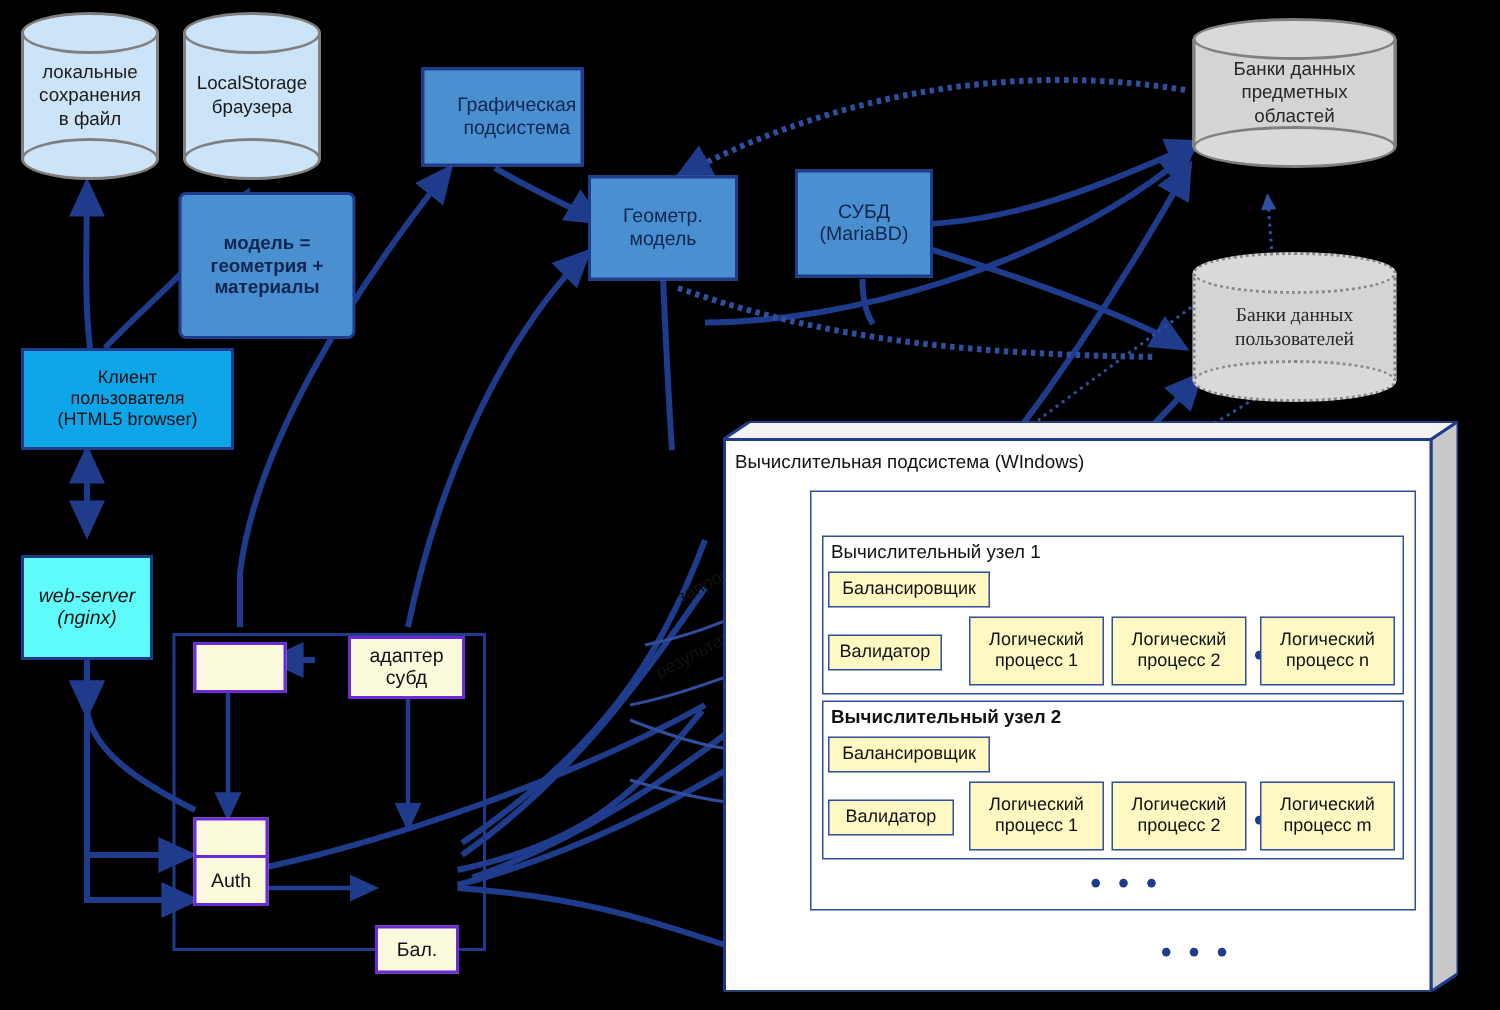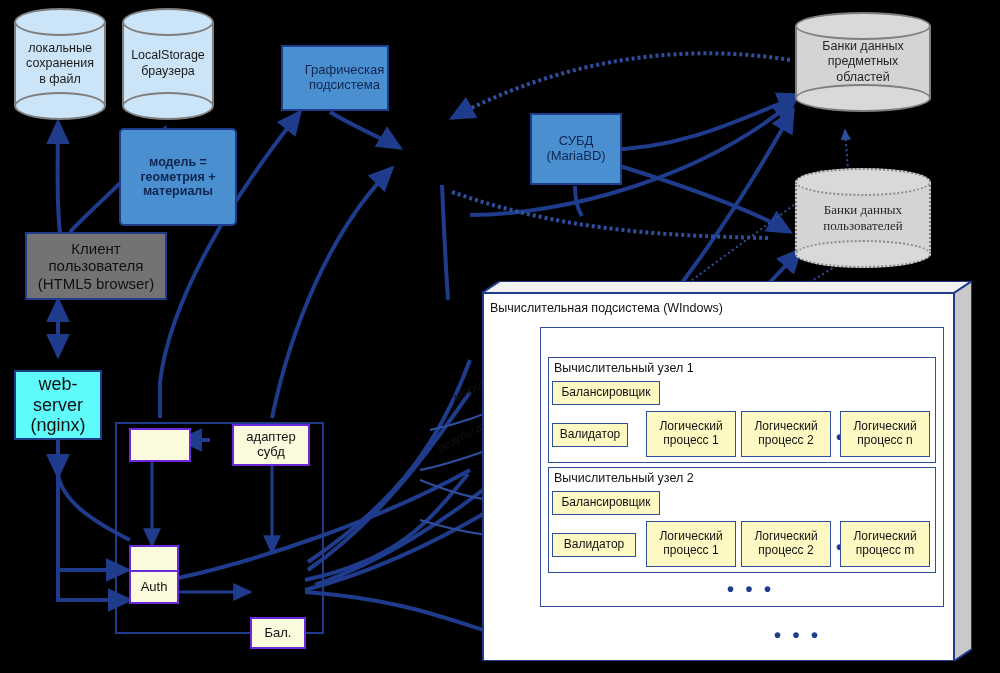--- a/index.html
+++ b/index.html
@@ -21,22 +21,22 @@
             font-size:12.5px;color:#1A1A1A;line-height:1.25;z-index:3;}
   .cyl.gray .body{background:#D4D4D4;}
   .cyl.gray .top,.cyl.gray .bot{background:#D9D9D9;}
   .cyl.gray .lbl{color:#262626;}
   .cyl.dotted .body{background:#D4D4D4;border-left:2px dotted #7F7F7F;border-right:2px dotted #7F7F7F;}
   .cyl.dotted .top,.cyl.dotted .bot{background:#D9D9D9;border:2px dotted #8A8A8A;}
   .cyl.dotted .lbl{font-family:"Liberation Serif","DejaVu Serif",serif;font-size:13px;}
   
   .bx-blue{background:#4A90D1;border:2px solid #1F3B8C;color:#10254F;font-size:13px;}
   .bx-blue.bold{font-weight:bold;border-radius:5px;font-size:12.5px;}
-  .bx-pink{background:#737373;border:2px solid #1F3B8C;color:#111;font-size:15px;margin-left:11px;}
-  .bx-cyan{background:#5FFBFB;border:2px solid #1F3B8C;color:#111;font-size:18px;}
+  .bx-pink{background:#0ea5e9;border:2px solid #1F3B8C;color:#111;font-size:12px;}
+  .bx-cyan{background:#5FFBFB;border:2px solid #1F3B8C;color:#111;font-size:13px;font-style:italic;}
   .bx-cream{background:#FBFADC;border:2px solid #6d28d9;color:#111;font-size:13px;}
   .bx-plain{border:1.5px solid #2F4F9E;background:#fef9c3;color:#111;font-size:12px;}
   
   .group-frame{position:absolute;border:2px solid #1F3B8C;background:transparent;}
   
   #panel{position:absolute;left:482px;top:281px;width:490px;height:380px;}
   .p-title{position:absolute;font-size:12.5px;color:#111;}
   .p-frame{position:absolute;border:1.5px solid #2F4F9E;box-sizing:border-box;background:#fff;}
   .ellipsis{position:absolute;color:#1F3B8C;font-size:20px;letter-spacing:3px;
             font-weight:bold;line-height:1;}
@@ -186,20 +186,26 @@
     </div>
   </div>
 
   <div class="node bx-blue" style="left:281px;top:45px;width:108px;height:66px;padding-left:19px;">
     <div>
       <div>Графическая</div>
       <div>подсистема</div>
     </div>
   </div>
 
+  <div class="node bx-blue" style="left:392px;top:117px;width:100px;height:70px;">
+    <div>
+      <div>Геометр.</div>
+      <div>модель</div>
+    </div>
+  </div>
 
   <div class="node bx-blue" style="left:530px;top:113px;width:92px;height:72px;">
     <div>
       <div>СУБД</div>
       <div>(MariaBD)</div>
     </div>
   </div>
 
   <div class="node bx-blue bold" style="left:119px;top:128px;width:118px;height:98px;">
     <div>
@@ -288,21 +294,21 @@
       </div>
     <div class="ellipsis" style="left:354px;top:146px;"><span>• • •</span></div>
     <div class="node bx-plain" style="left:358px;top:130px;width:90px;height:46px;">
       <div>
         <div>Логический</div>
         <div>процесс n</div>
         </div>
       </div>
 
     <div class="p-frame" style="left:66px;top:186px;width:388px;height:106px;"></div>
-    <div class="p-title" style="left:72px;top:190px;"><span>Вычислительный узел 2</span></div>
+    <div class="p-title" style="left:72px;top:190px;font-weight:bold;"><span>Вычислительный узел 2</span></div>
     <div class="node bx-plain" style="left:70px;top:210px;width:108px;height:24px;">
       <span>Балансировщик</span>
       </div>
     <div class="node bx-plain" style="left:70px;top:252px;width:84px;height:24px;">
       <span>Валидатор</span>
       </div>
     <div class="node bx-plain" style="left:164px;top:240px;width:90px;height:46px;">
       <div>
         <div>Логический</div>
         <div>процесс 1</div>

